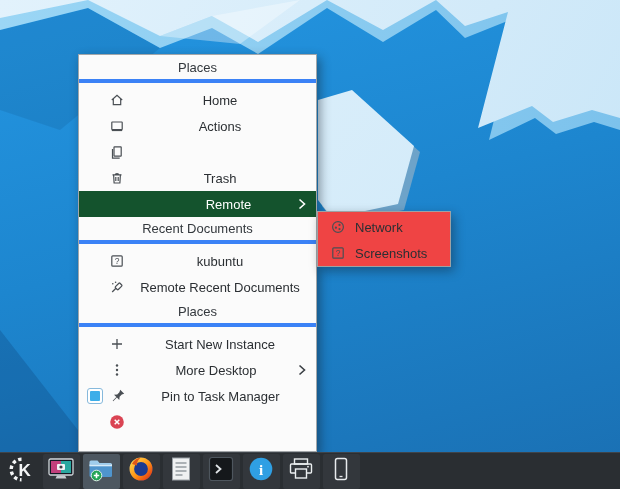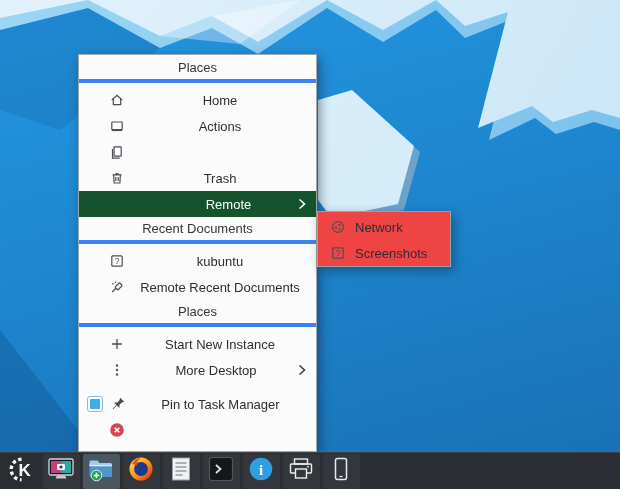--- a/index.html
+++ b/index.html
@@ -50,21 +50,21 @@
     height:26px;display:flex;align-items:center;
     padding:0 10px 0 30px;box-sizing:border-box;cursor:default;
   }
   .mi .ic{width:16px;height:16px;margin-right:9px;flex:0 0 16px;
     display:flex;align-items:center;justify-content:center;}
   .mi .lbl{flex:1;white-space:nowrap;text-align:center;}
   .mi.no-icon .lbl{margin-left:25px;}
   .mi.hl{background:#14532d;color:#fff;}
   .mi.hl .chev{color:#fff;}
   .chev{color:#3a3f44;display:flex;align-items:center;}
-  .mi.pin-row{padding-left:8px;margin-top:8px;}
+  .mi.pin-row{padding-left:8px;}
   .cb{width:14px;height:14px;border:1px solid #86b9dc;border-radius:3px;
     background:#fff;position:relative;margin-right:7px;flex:0 0 14px;}
   .cb::after{content:"";position:absolute;inset:2px;background:#3daee9;border-radius:1px;}
   .sub-mi{height:26px;display:flex;align-items:center;padding:0 8px 0 12px;}
   .sub-mi .ic{width:16px;height:16px;margin-right:9px;flex:0 0 16px;
     display:flex;align-items:center;justify-content:center;}
   svg.li *{stroke:#4a4f54;}
   svg.li .fil{fill:#4a4f54;stroke:none;}
   
   #taskbar{

